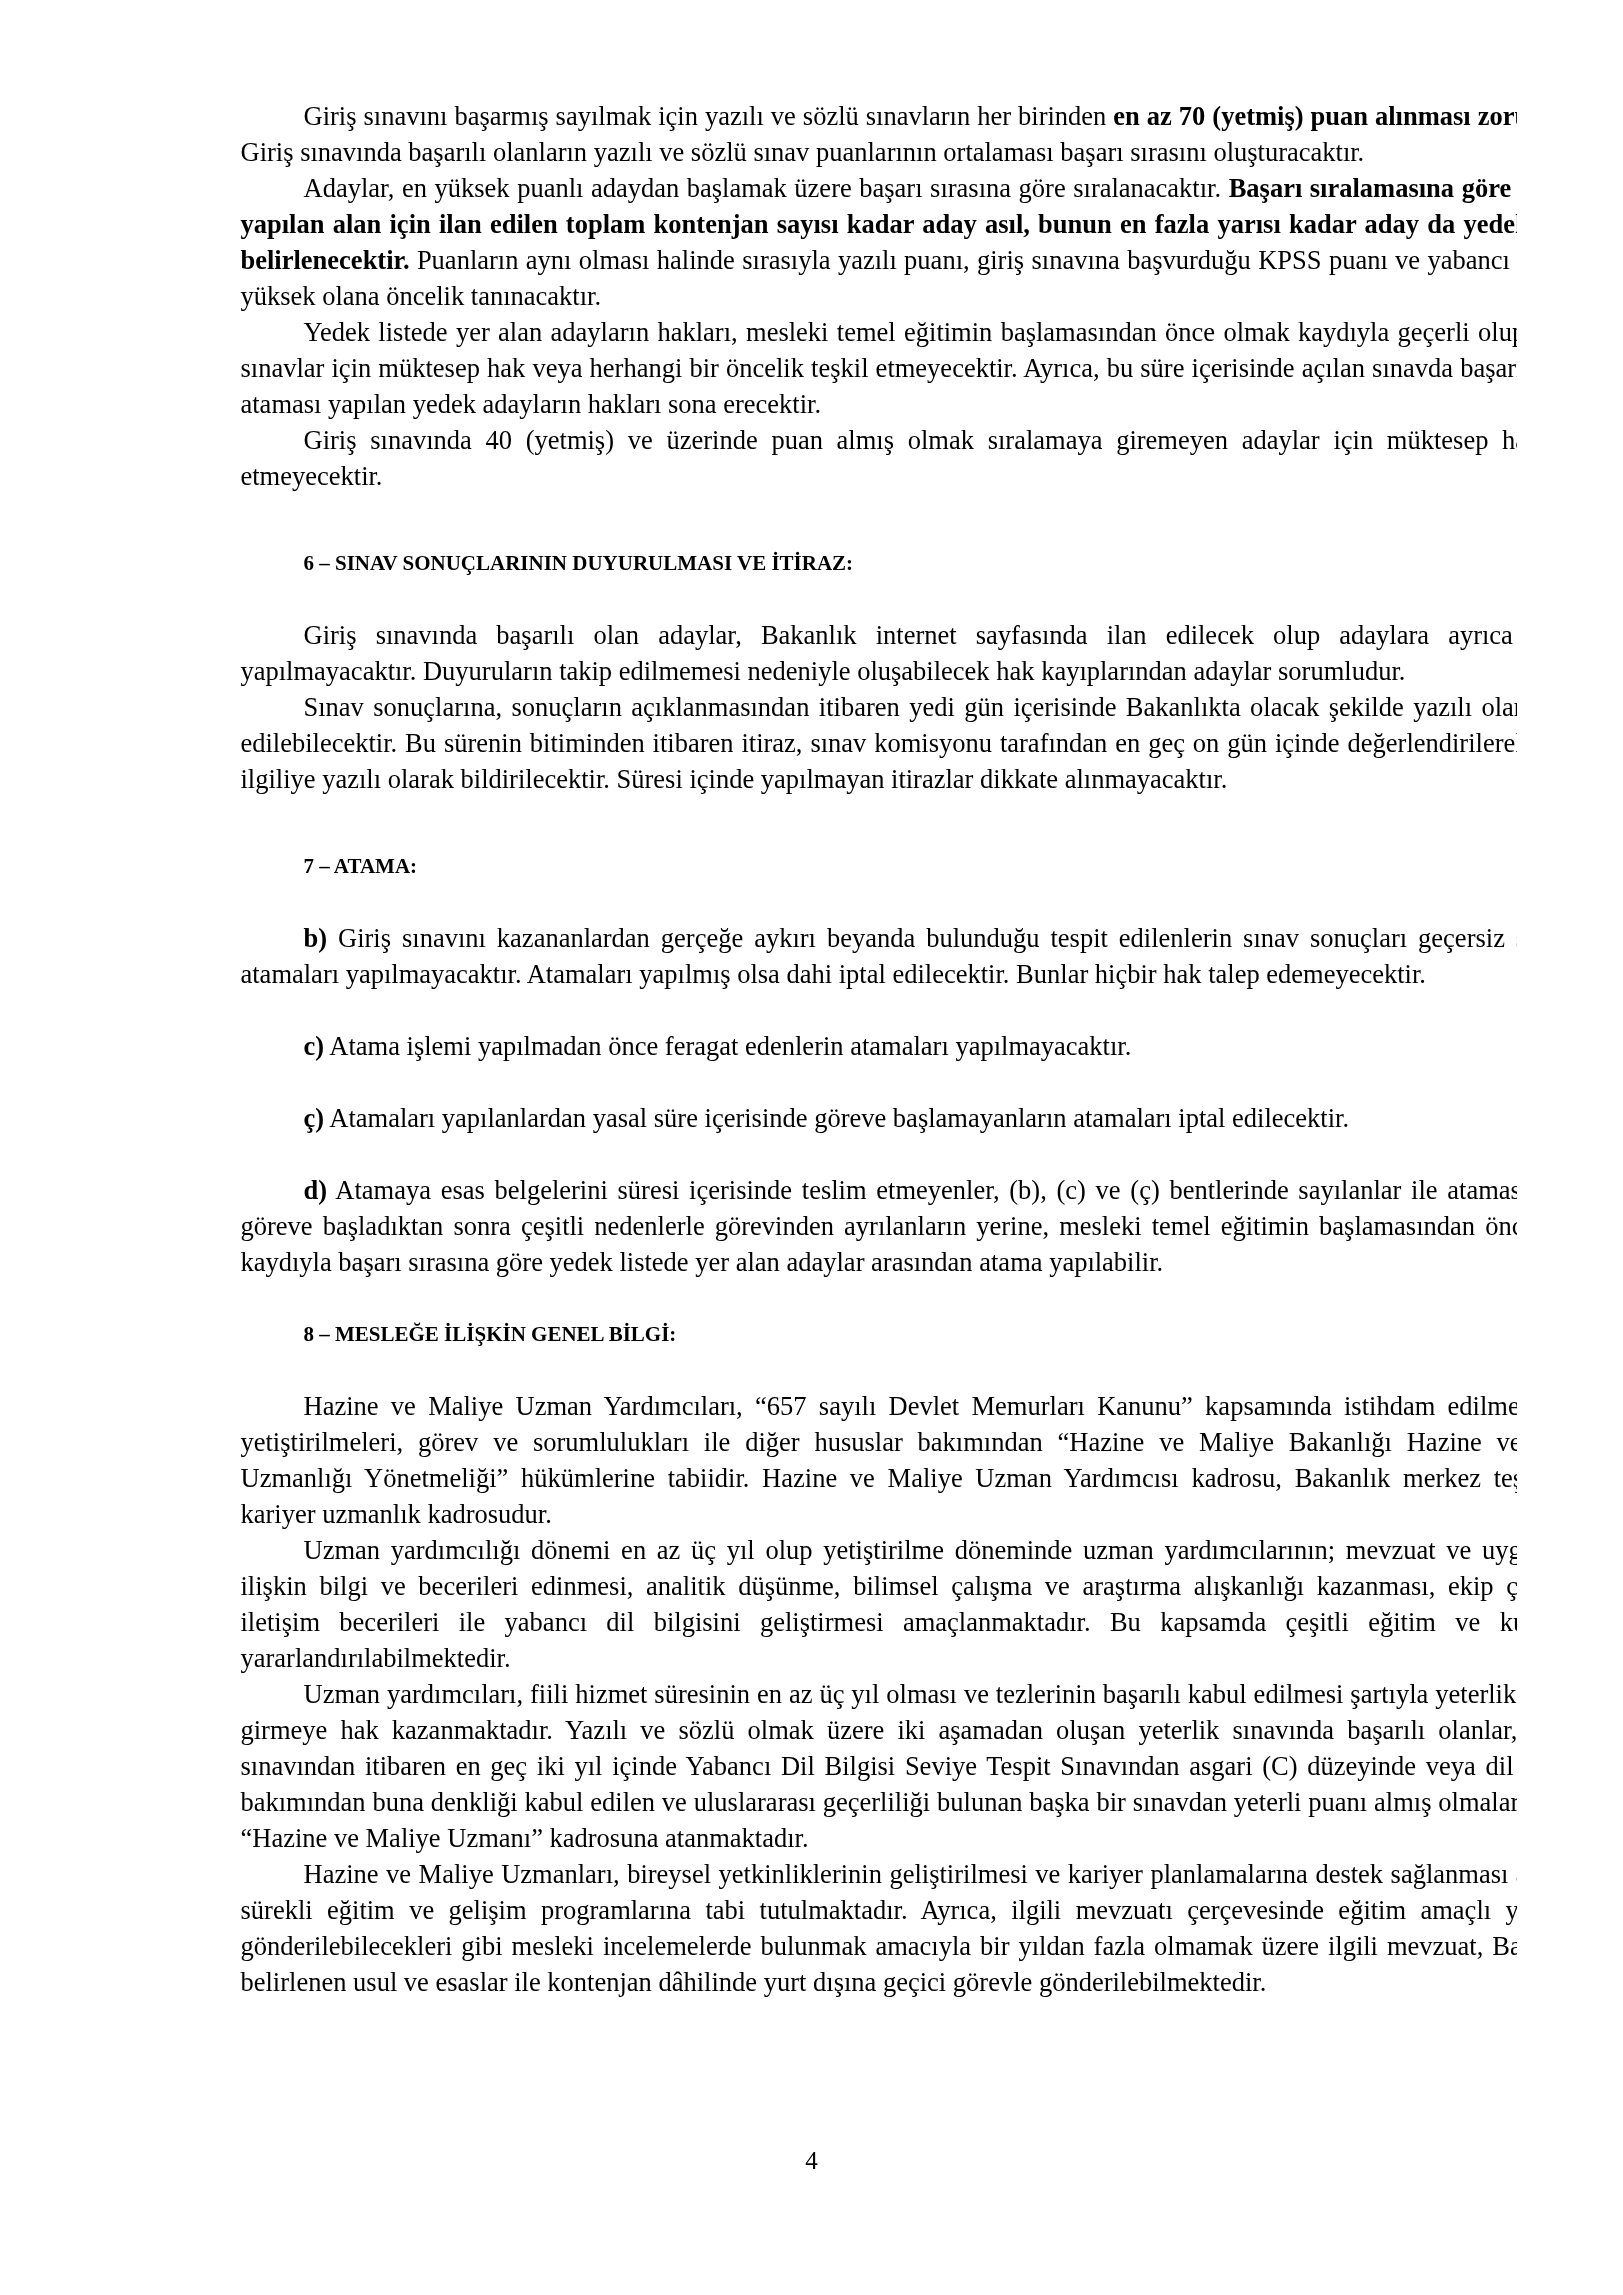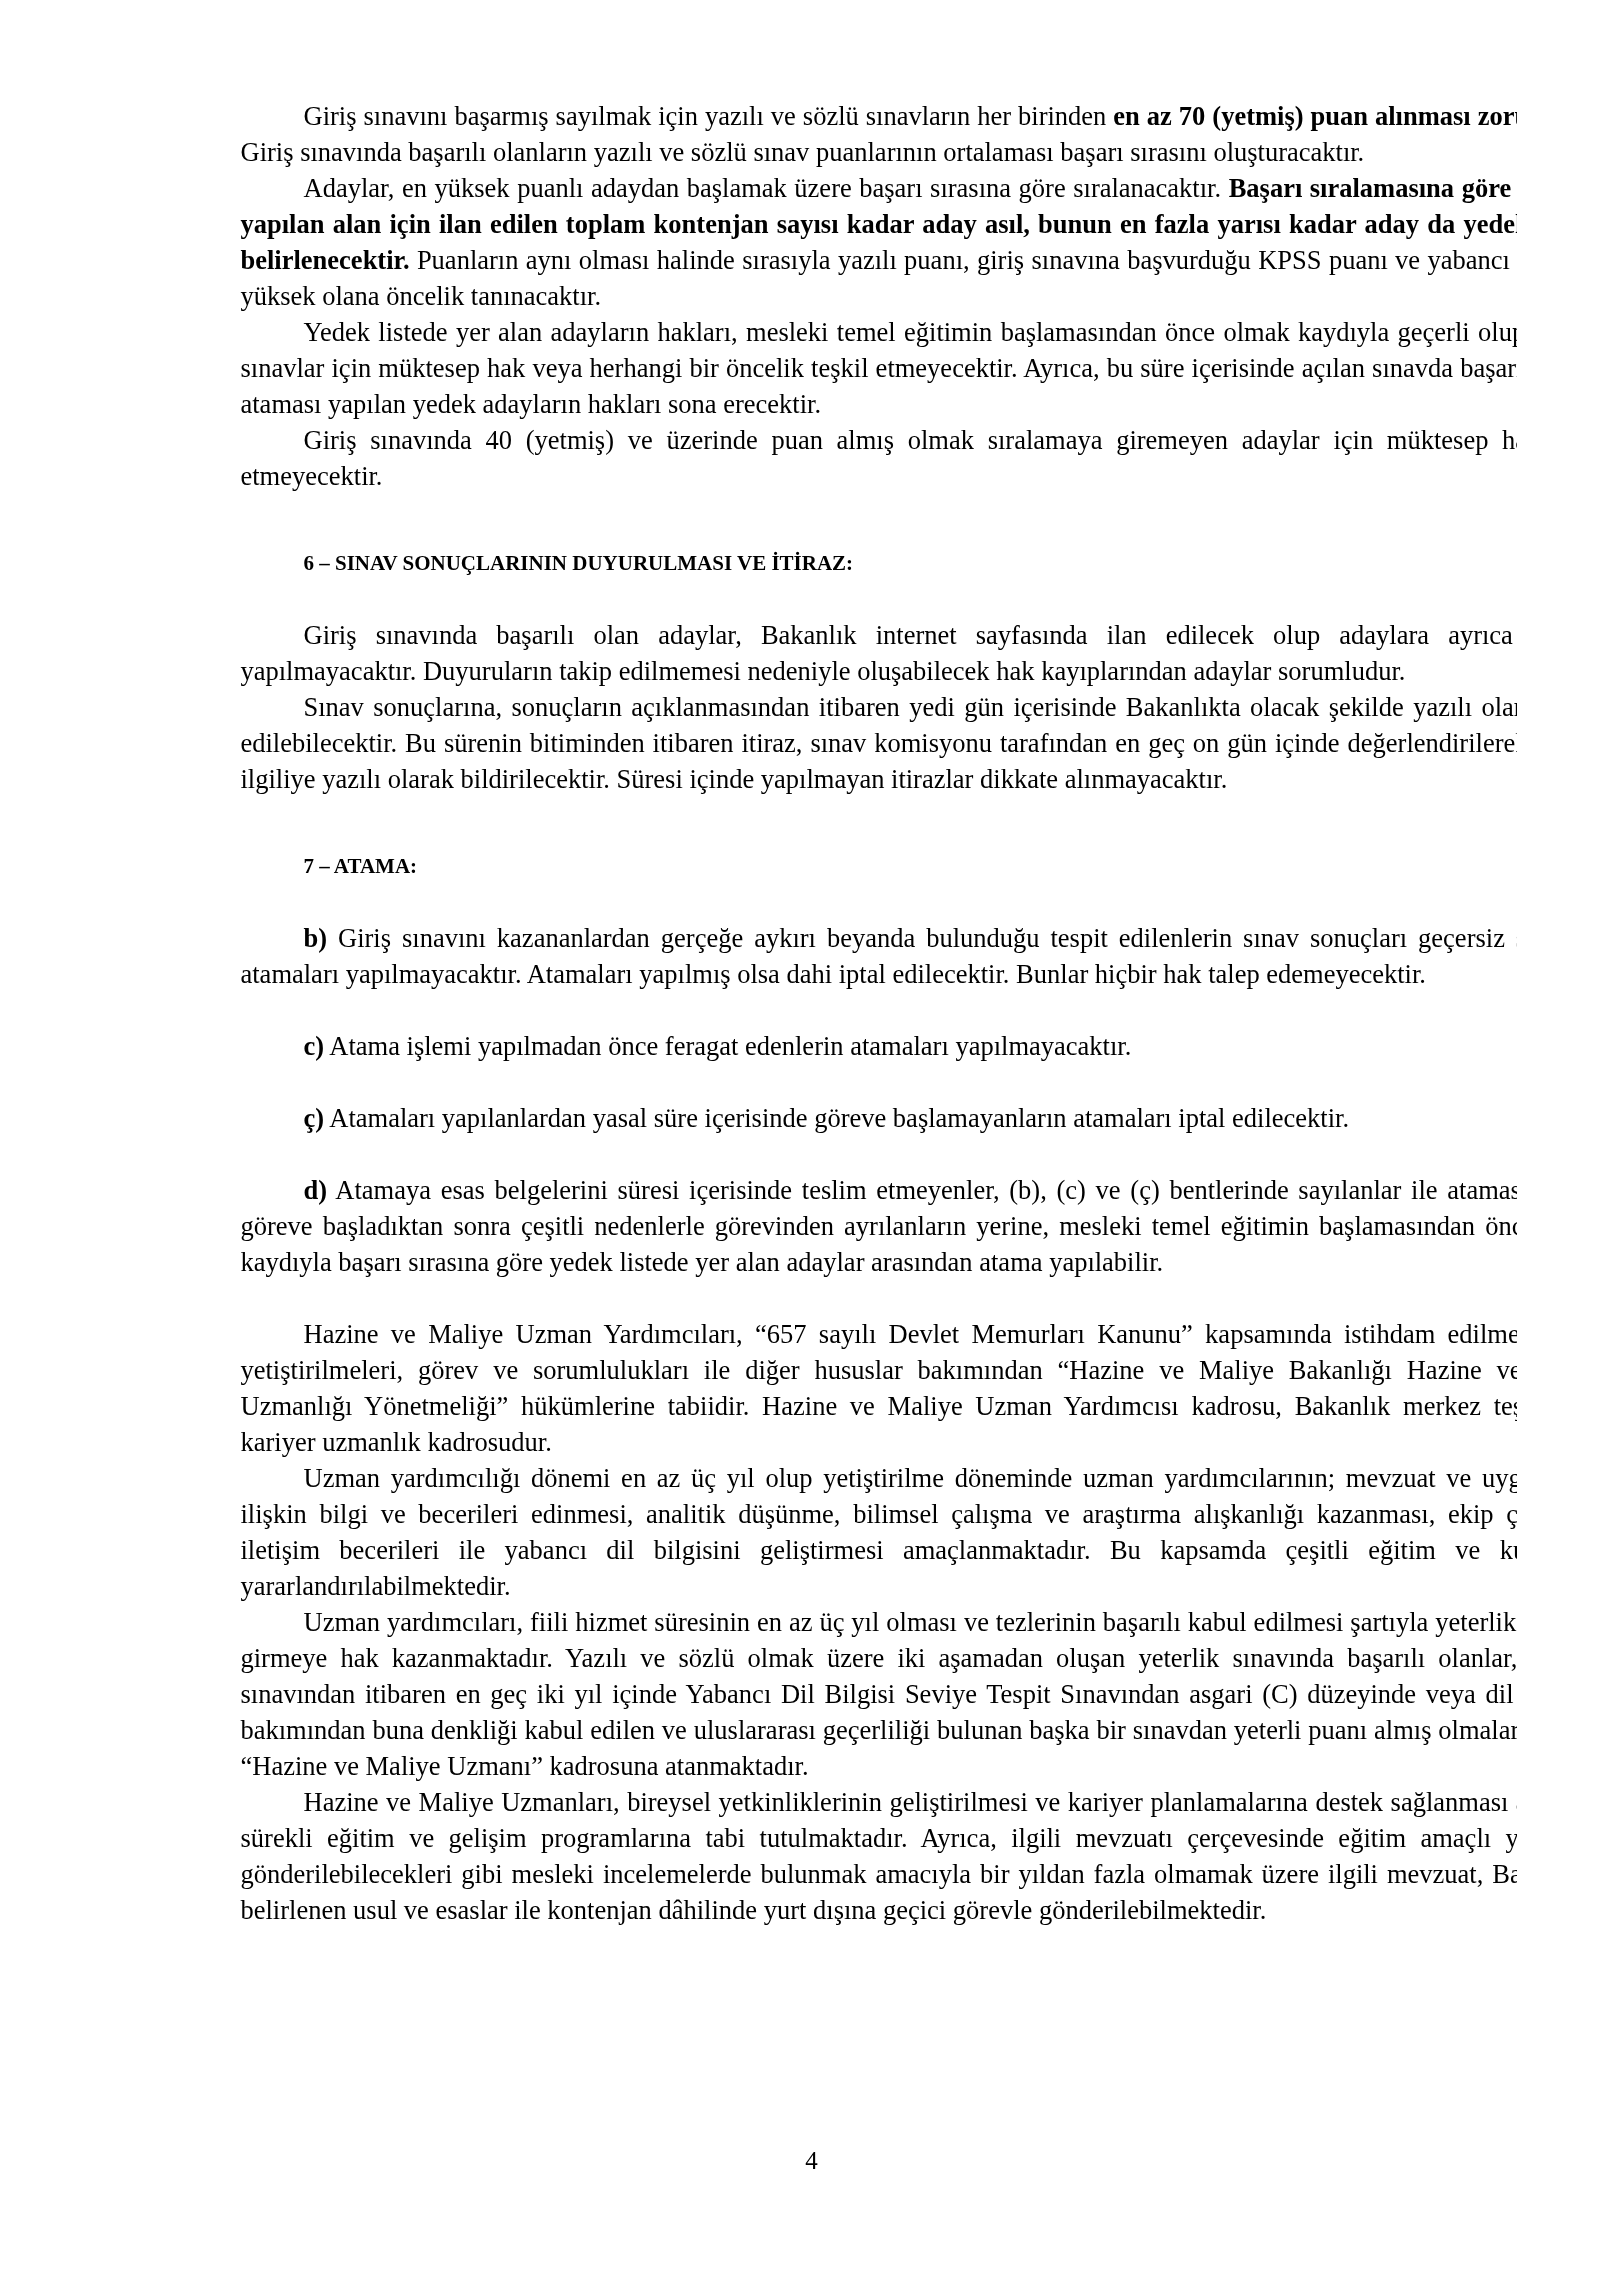--- a/index.html
+++ b/index.html
@@ -98,20 +98,21 @@
 
 
     <p class="para gap-before"><span class="b">b)</span><span> Giriş sınavını kazananlardan gerçeğe aykırı beyanda bulunduğu tespit edilenlerin sınav sonuçları geçersiz sayılarak atamaları yapılmayacaktır. Atamaları yapılmış olsa dahi iptal edilecektir. Bunlar hiçbir hak talep edemeyecektir.</span></p>
 
     <p class="para gap-before"><span class="b">c)</span><span> Atama işlemi yapılmadan önce feragat edenlerin atamaları yapılmayacaktır.</span></p>
 
     <p class="para gap-before"><span class="b">ç)</span><span> Atamaları yapılanlardan yasal süre içerisinde göreve başlamayanların atamaları iptal edilecektir.</span></p>
 
     <p class="para gap-before"><span class="b">d)</span><span> Atamaya esas belgelerini süresi içerisinde teslim etmeyenler, (b), (c) ve (ç) bentlerinde sayılanlar ile ataması yapılıp göreve başladıktan sonra çeşitli nedenlerle görevinden ayrılanların yerine, mesleki temel eğitimin başlamasından önce olmak kaydıyla başarı sırasına göre yedek listede yer alan adaylar arasından atama yapılabilir.</span></p>
 
+    <h2 class="heading h-gap-before-sm">8 – MESLEĞE İLİŞKİN GENEL BİLGİ:</h2>
 
     <p class="para gap-before">Hazine ve Maliye Uzman Yardımcıları, “657 sayılı Devlet Memurları Kanunu” kapsamında istihdam edilmekte olup yetiştirilmeleri, görev ve sorumlulukları ile diğer hususlar bakımından “Hazine ve Maliye Bakanlığı Hazine ve Maliye Uzmanlığı Yönetmeliği” hükümlerine tabiidir. Hazine ve Maliye Uzman Yardımcısı kadrosu, Bakanlık merkez teşkilatının kariyer uzmanlık kadrosudur.</p>
 
     <p class="para">Uzman yardımcılığı dönemi en az üç yıl olup yetiştirilme döneminde uzman yardımcılarının; mevzuat ve uygulamaya ilişkin bilgi ve becerileri edinmesi, analitik düşünme, bilimsel çalışma ve araştırma alışkanlığı kazanması, ekip çalışması, iletişim becerileri ile yabancı dil bilgisini geliştirmesi amaçlanmaktadır. Bu kapsamda çeşitli eğitim ve kurslardan yararlandırılabilmektedir.</p>
 
     <p class="para">Uzman yardımcıları, fiili hizmet süresinin en az üç yıl olması ve tezlerinin başarılı kabul edilmesi şartıyla yeterlik sınavına girmeye hak kazanmaktadır. Yazılı ve sözlü olmak üzere iki aşamadan oluşan yeterlik sınavında başarılı olanlar, yeterlik sınavından itibaren en geç iki yıl içinde Yabancı Dil Bilgisi Seviye Tespit Sınavından asgari (C) düzeyinde veya dil yeterliği bakımından buna denkliği kabul edilen ve uluslararası geçerliliği bulunan başka bir sınavdan yeterli puanı almış olmaları halinde “Hazine ve Maliye Uzmanı” kadrosuna atanmaktadır.</p>
 
     <p class="para">Hazine ve Maliye Uzmanları, bireysel yetkinliklerinin geliştirilmesi ve kariyer planlamalarına destek sağlanması amacıyla sürekli eğitim ve gelişim programlarına tabi tutulmaktadır. Ayrıca, ilgili mevzuatı çerçevesinde eğitim amaçlı yurtdışına gönderilebilecekleri gibi mesleki incelemelerde bulunmak amacıyla bir yıldan fazla olmamak üzere ilgili mevzuat, Bakanlıkça belirlenen usul ve esaslar ile kontenjan dâhilinde yurt dışına geçici görevle gönderilebilmektedir.</p>
 
   </div>

